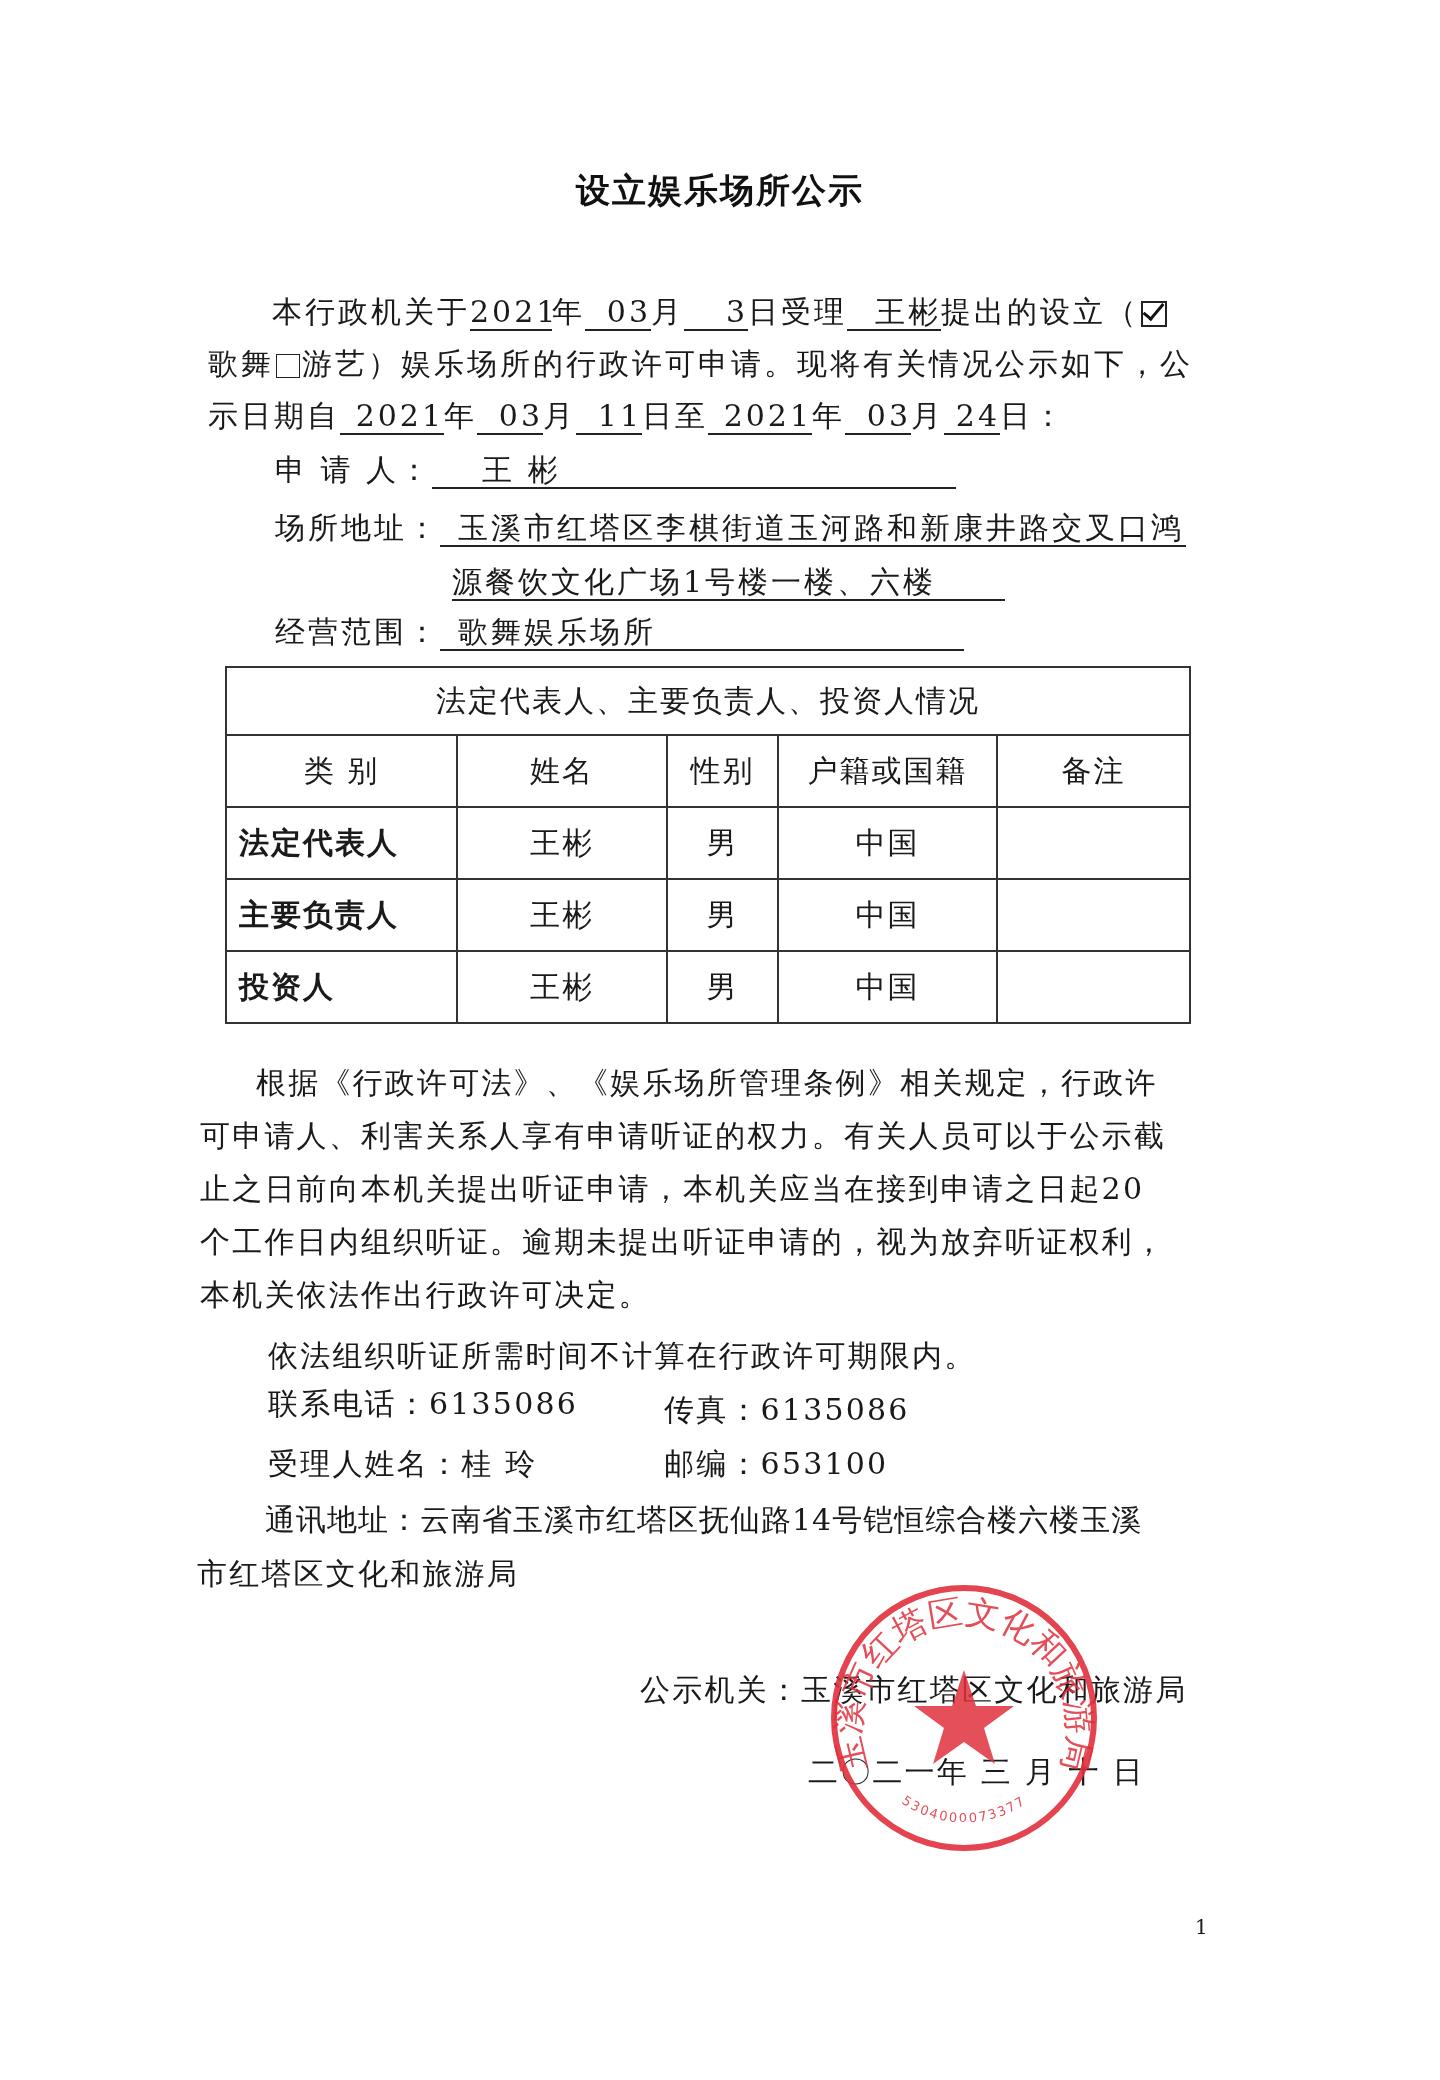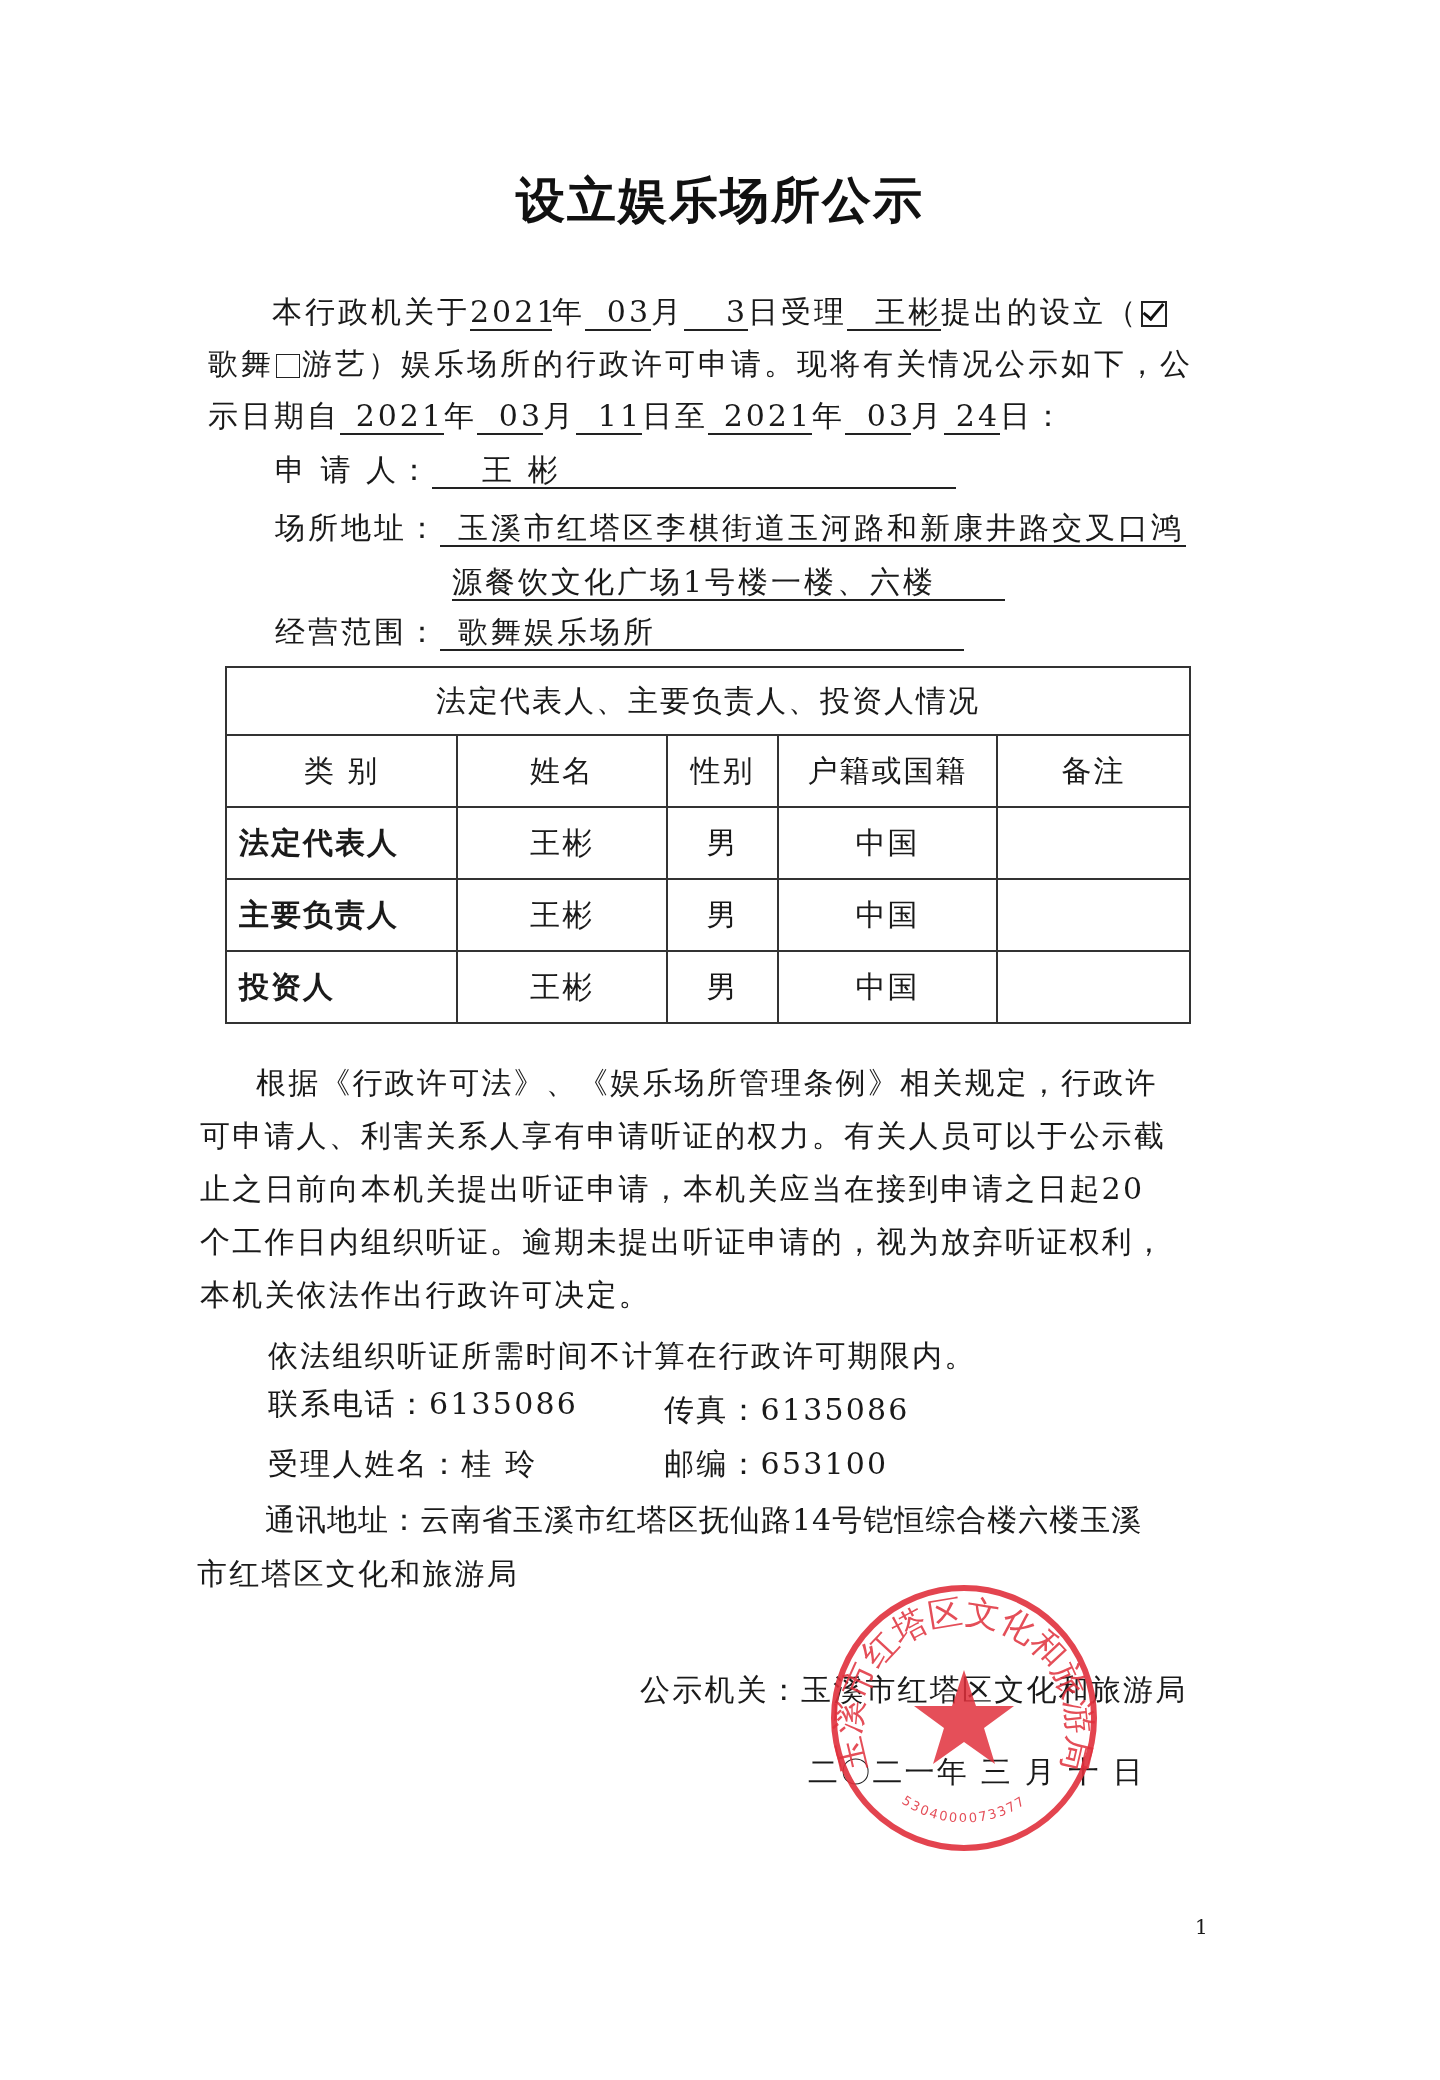--- a/index.html
+++ b/index.html
@@ -1,19 +1,19 @@
 <!DOCTYPE html>
 <html><head>
 <meta charset="utf-8">
 <style>
   html,body{margin:0;padding:0;background:#fff;}
   body{width:1440px;height:2080px;position:relative;overflow:hidden;
        font-family:"DejaVu Serif","Liberation Serif",serif;color:#1a1a1a;}
   .abs{position:absolute;white-space:nowrap;}
-  .title{left:0;width:1440px;top:168px;text-align:center;font-size:49px;font-weight:bold;letter-spacing:2px;color:#111;
+  .title{left:0;width:1440px;top:168px;text-align:center;font-size:34px;font-weight:bold;letter-spacing:2px;color:#111;
          font-family:"DejaVu Serif","Liberation Serif",serif;}
   .line{font-size:30px;letter-spacing:3px;}
   .u{display:inline-block;border-bottom:2px solid #222;text-align:right;line-height:34px;}
   .cb{display:inline-block;width:22px;height:22px;border:2px solid #222;position:relative;vertical-align:middle;margin:0 2px;}
   .cb.checked::after{content:"";position:absolute;left:5px;top:-4px;width:8px;height:18px;border-right:3px solid #111;border-bottom:3px solid #111;transform:rotate(40deg);}
   .cb.unchecked{border-width:1.5px;}
   table.info{position:absolute;left:225px;top:666px;width:966px;border-collapse:collapse;font-size:30px;}
   table.info td{border:2px solid #333;text-align:center;height:64px;padding:3px;letter-spacing:2px;}
   table.info td.lbl{text-align:left;padding-left:12px;font-weight:bold;}
   table.info tr.cap td{height:60px;}

